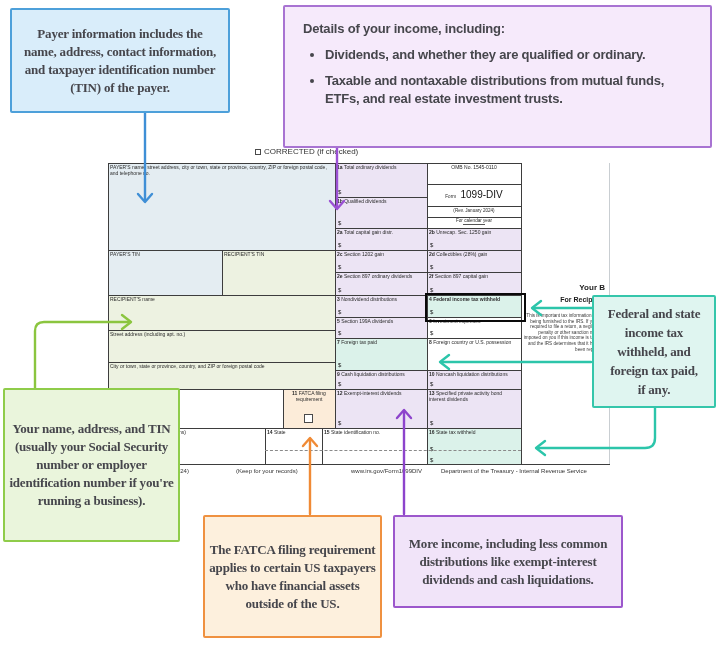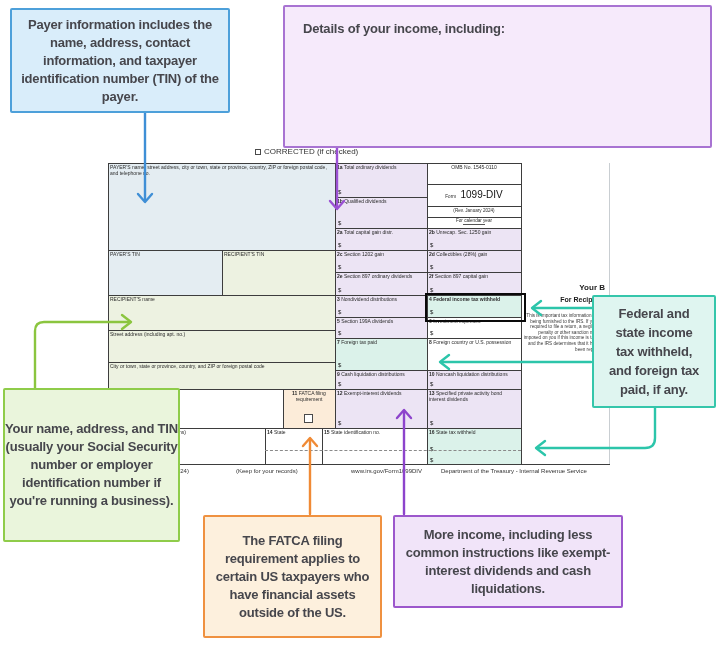--- a/index.html
+++ b/index.html
@@ -1,21 +1,21 @@
 <!DOCTYPE html>
 <html><head>
 <meta charset="utf-8">
 <style>
   html,body{margin:0;padding:0;background:#fff;}
   body{position:relative;width:720px;height:646px;overflow:hidden;
        font-family:"Liberation Sans",sans-serif;-webkit-font-smoothing:antialiased;}
   
   .callout{position:absolute;z-index:10;border-radius:2px;box-sizing:border-box;
            color:#46464c;font-weight:700;font-size:13px;line-height:18px;letter-spacing:-.2px;}
-  .callout.center{text-align:center;display:flex;align-items:center;}
+  .callout.center{text-align:center;display:flex;align-items:center;font-family:Liberation Serif, serif;}
   #co-payer{left:10px;top:8px;width:220px;height:105px;background:#d9edfa;border:2px solid #4da0da;padding:6px 8px;}
   #co-income{left:283px;top:5px;width:429px;height:143px;background:#f6eafb;border:2px solid #a873d2;padding:13px 18px;text-align:left;display:block;}
   #co-income ul{margin:8px 0 0 0;padding-left:22px;}
   #co-income li{margin-bottom:8px;}
   #co-teal{left:592px;top:295px;width:124px;height:113px;background:#dff5f0;border:2px solid #35c6ab;padding:13px;font-size:13px;line-height:19px;}
   #co-green{left:3px;top:388px;width:177px;height:154px;background:#eaf5dc;border:2px solid #8fcc4a;}
   #co-orange{left:203px;top:515px;width:179px;height:123px;background:#fdf0dd;border:2px solid #ef9140;padding:4px;line-height:18px;}
   #co-purple2{left:393px;top:515px;width:230px;height:93px;background:#f1e4f9;border:2px solid #9c57cc;padding:4px;}
   
   #form{position:absolute;left:108px;top:163px;width:502px;height:301px;z-index:1;background:#fff;}
@@ -239,29 +239,33 @@
     <path d="M545 441 L536 448 L545 455" stroke="#2cc5aa" stroke-width="2.4"></path>
   </g>
 </svg>
 
 <div class="callout center" id="co-payer">
   <div>Payer information includes the name, address, contact information, and taxpayer identification number (TIN) of the payer.</div>
 </div>
 
 <div class="callout" id="co-income">
   <div>Details of your income, including:</div>
+  <ul>
+    <li>Dividends, and whether they are qualified or ordinary.</li>
+    <li>Taxable and nontaxable distributions from mutual funds, ETFs, and real estate investment trusts.</li>
+  </ul>
 </div>
 
 <div class="callout center" id="co-teal">
   <div>Federal and state income tax withheld, and foreign tax paid, if any.</div>
 </div>
 
 <div class="callout center" id="co-green">
   <div>Your name, address, and TIN (usually your Social Security number or employer identification number if you're running a business).</div>
 </div>
 
 <div class="callout center" id="co-orange">
   <div>The FATCA filing requirement applies to certain US taxpayers who have financial assets outside of the US.</div>
 </div>
 
 <div class="callout center" id="co-purple2">
-  <div>More income, including less common instructions like exempt-interest dividends and cash liquidations.</div>
+  <div>More income, including less common distributions like exempt-interest dividends and cash liquidations.</div>
 </div>
 
 </body></html>

